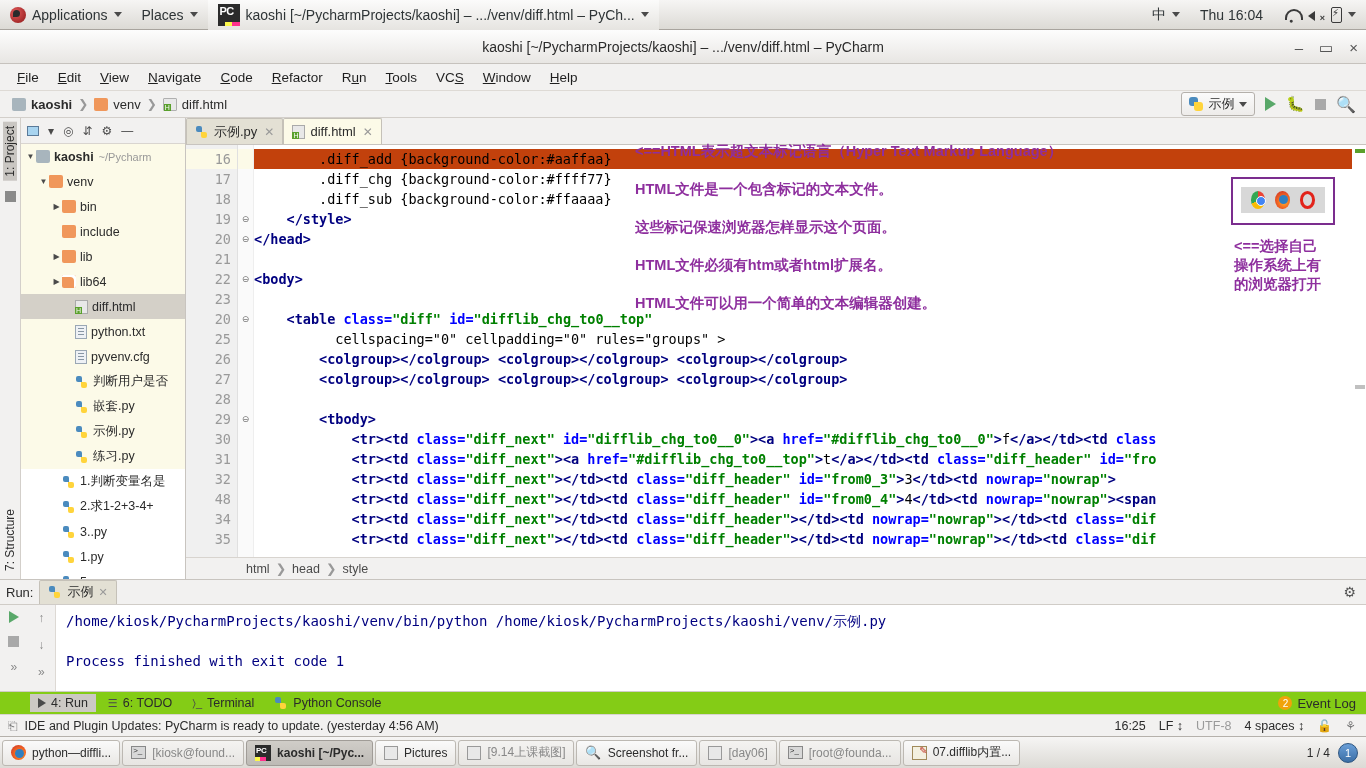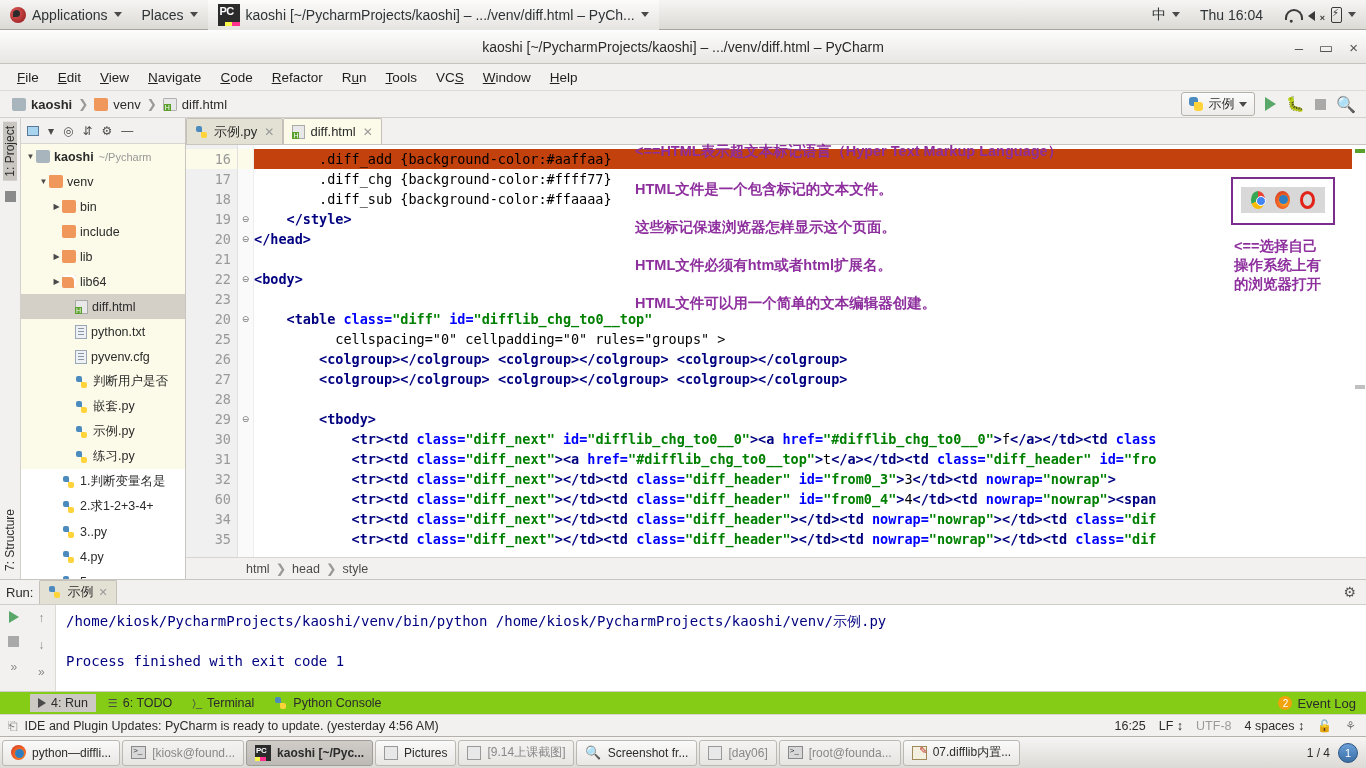--- a/index.html
+++ b/index.html
@@ -439,21 +439,21 @@
             <div class="trow ">
               <span style="width:26px;flex:none;"></span>
               <span class="arrow"></span>
               <span class="pyf"></span>
               <span class="tlabel" style="">3..py</span>
             </div>
             <div class="trow ">
               <span style="width:26px;flex:none;"></span>
               <span class="arrow"></span>
               <span class="pyf"></span>
-              <span class="tlabel" style="">4.py</span>
+              <span class="tlabel" style="">1.py</span>
             </div>
             <div class="trow ">
               <span style="width:26px;flex:none;"></span>
               <span class="arrow"></span>
               <span class="pyf"></span>
               <span class="tlabel" style="">5.</span>
             </div>
           </div>
       </div>
 
@@ -483,21 +483,21 @@
               <div class="ln">23</div>
               <div class="ln">20</div>
               <div class="ln">25</div>
               <div class="ln">26</div>
               <div class="ln">27</div>
               <div class="ln">28</div>
               <div class="ln">29</div>
               <div class="ln">30</div>
               <div class="ln">31</div>
               <div class="ln">32</div>
-              <div class="ln">60</div>
+              <div class="ln">48</div>
               <div class="ln">34</div>
               <div class="ln">35</div>
             </div>
           <div class="foldcol" id="foldcol">
               <div class="f" style="background: rgb(252, 250, 232);"></div>
               <div class="f"></div>
               <div class="f"></div>
               <div class="f">⊖</div>
               <div class="f">⊖</div>
               <div class="f"></div>

